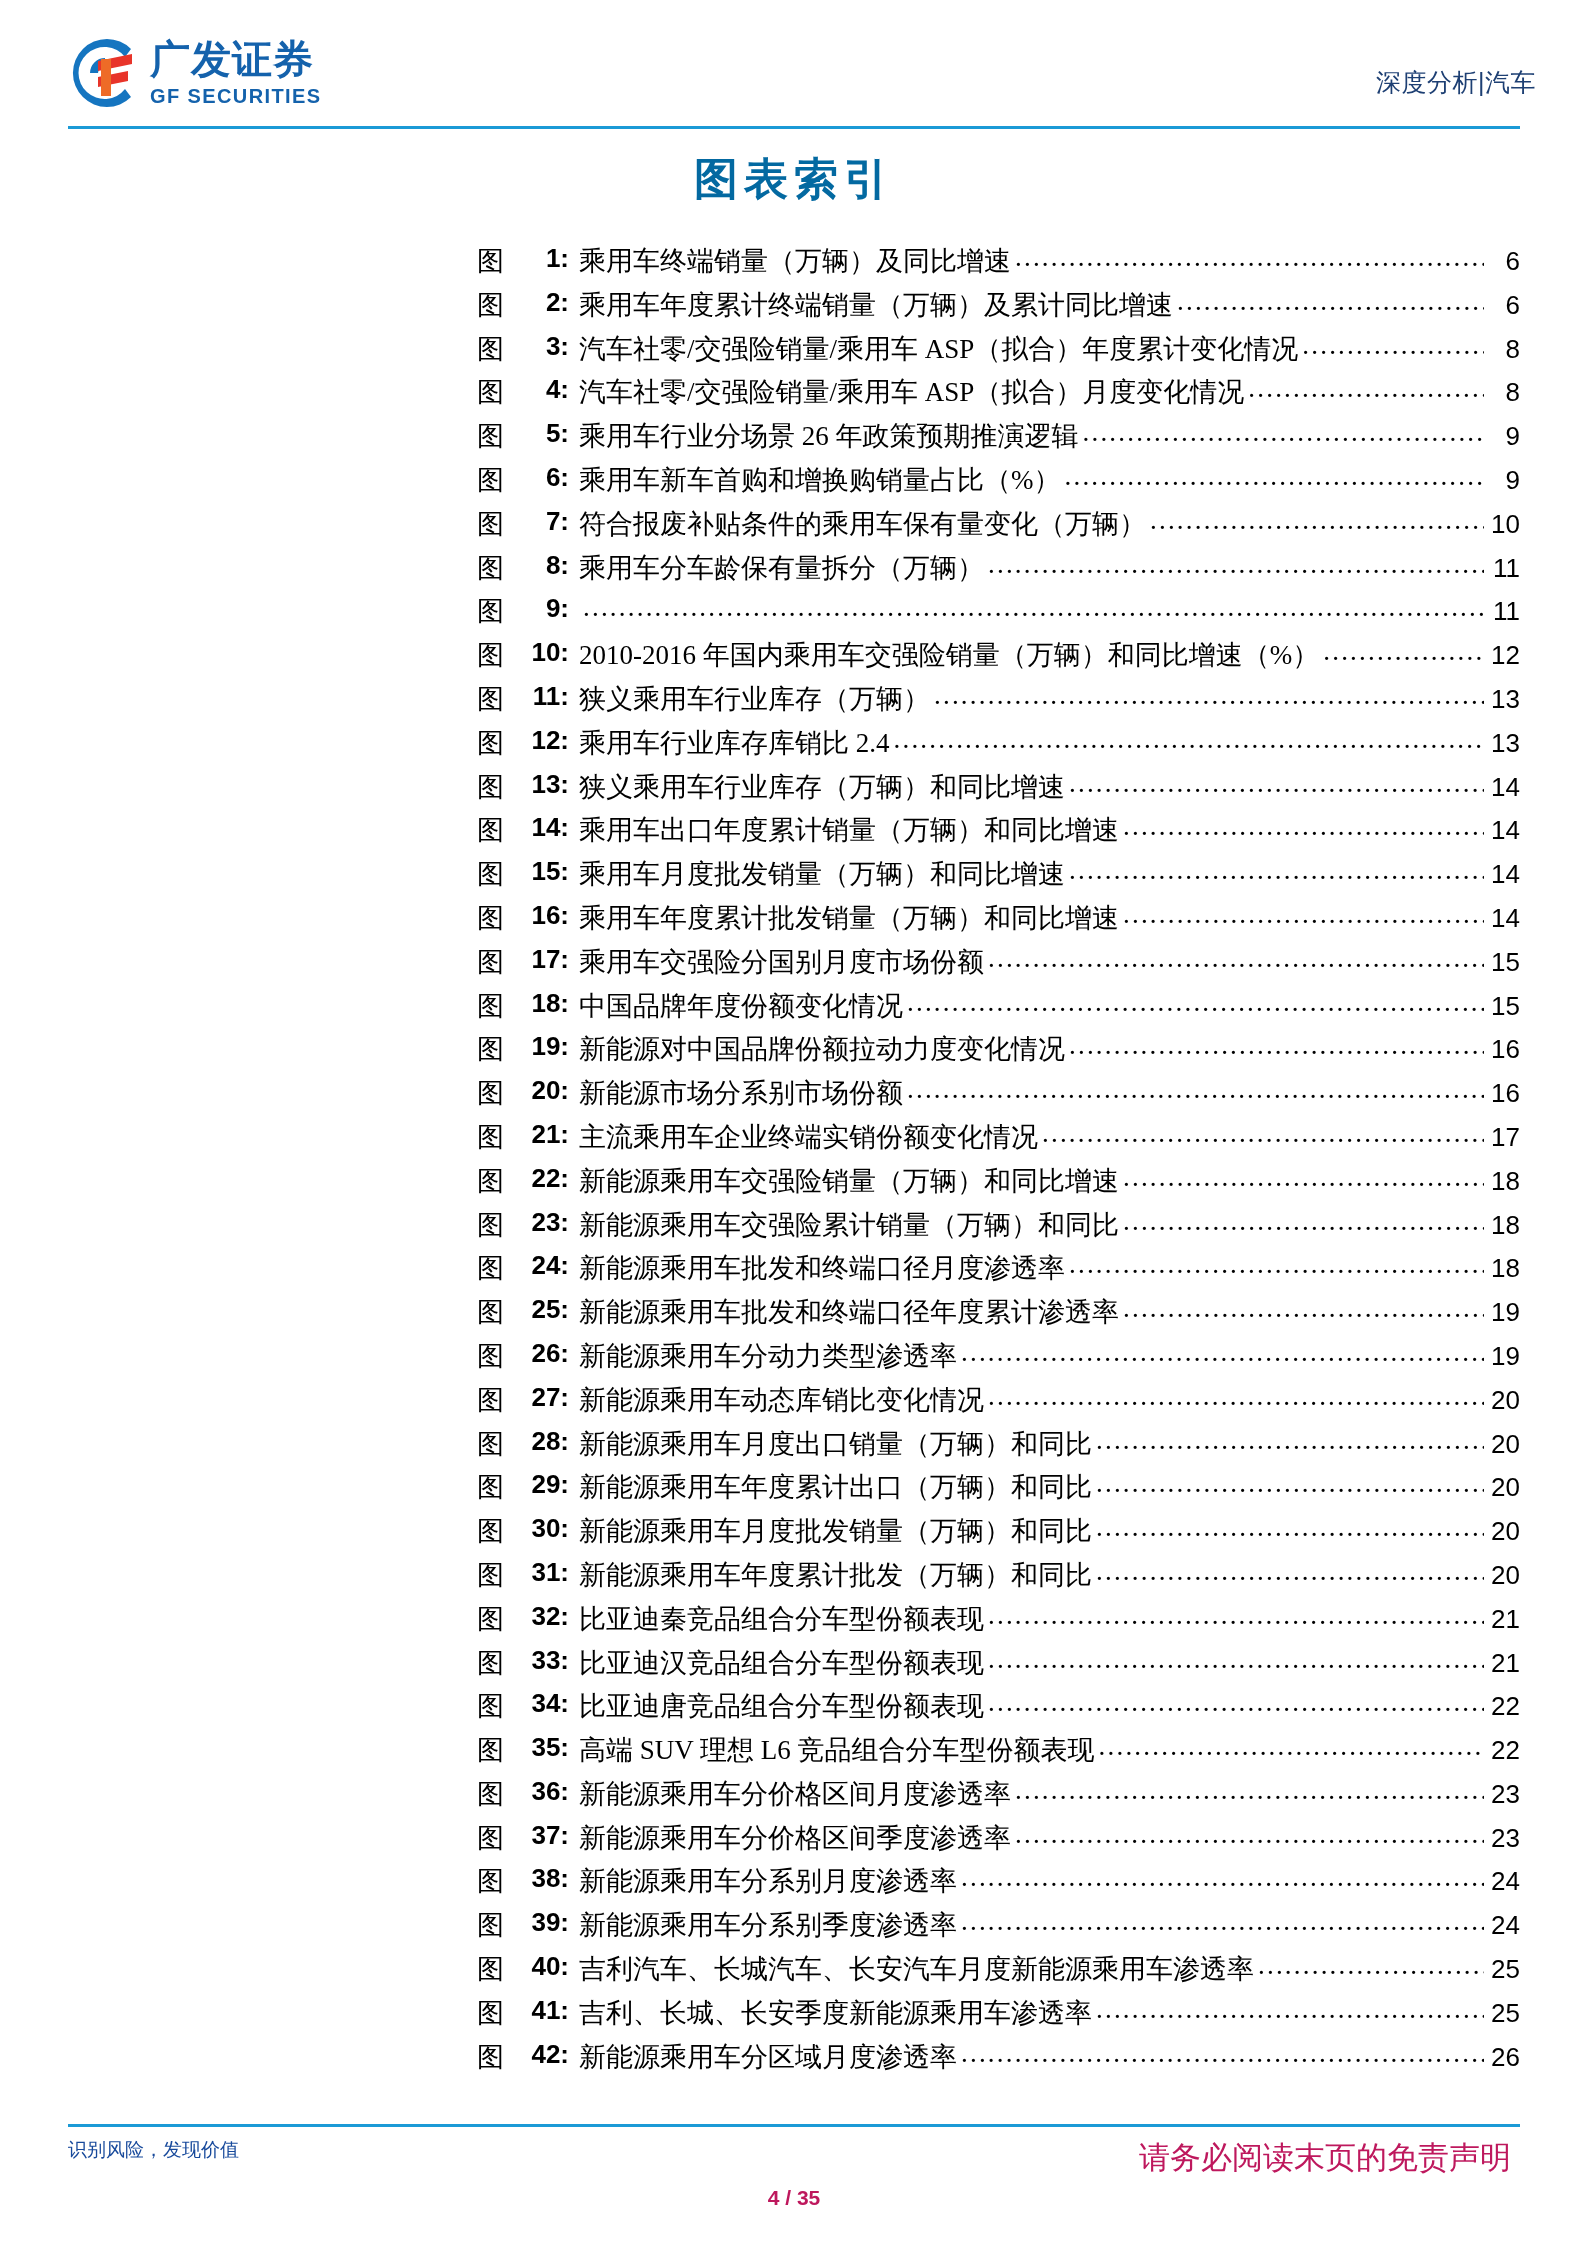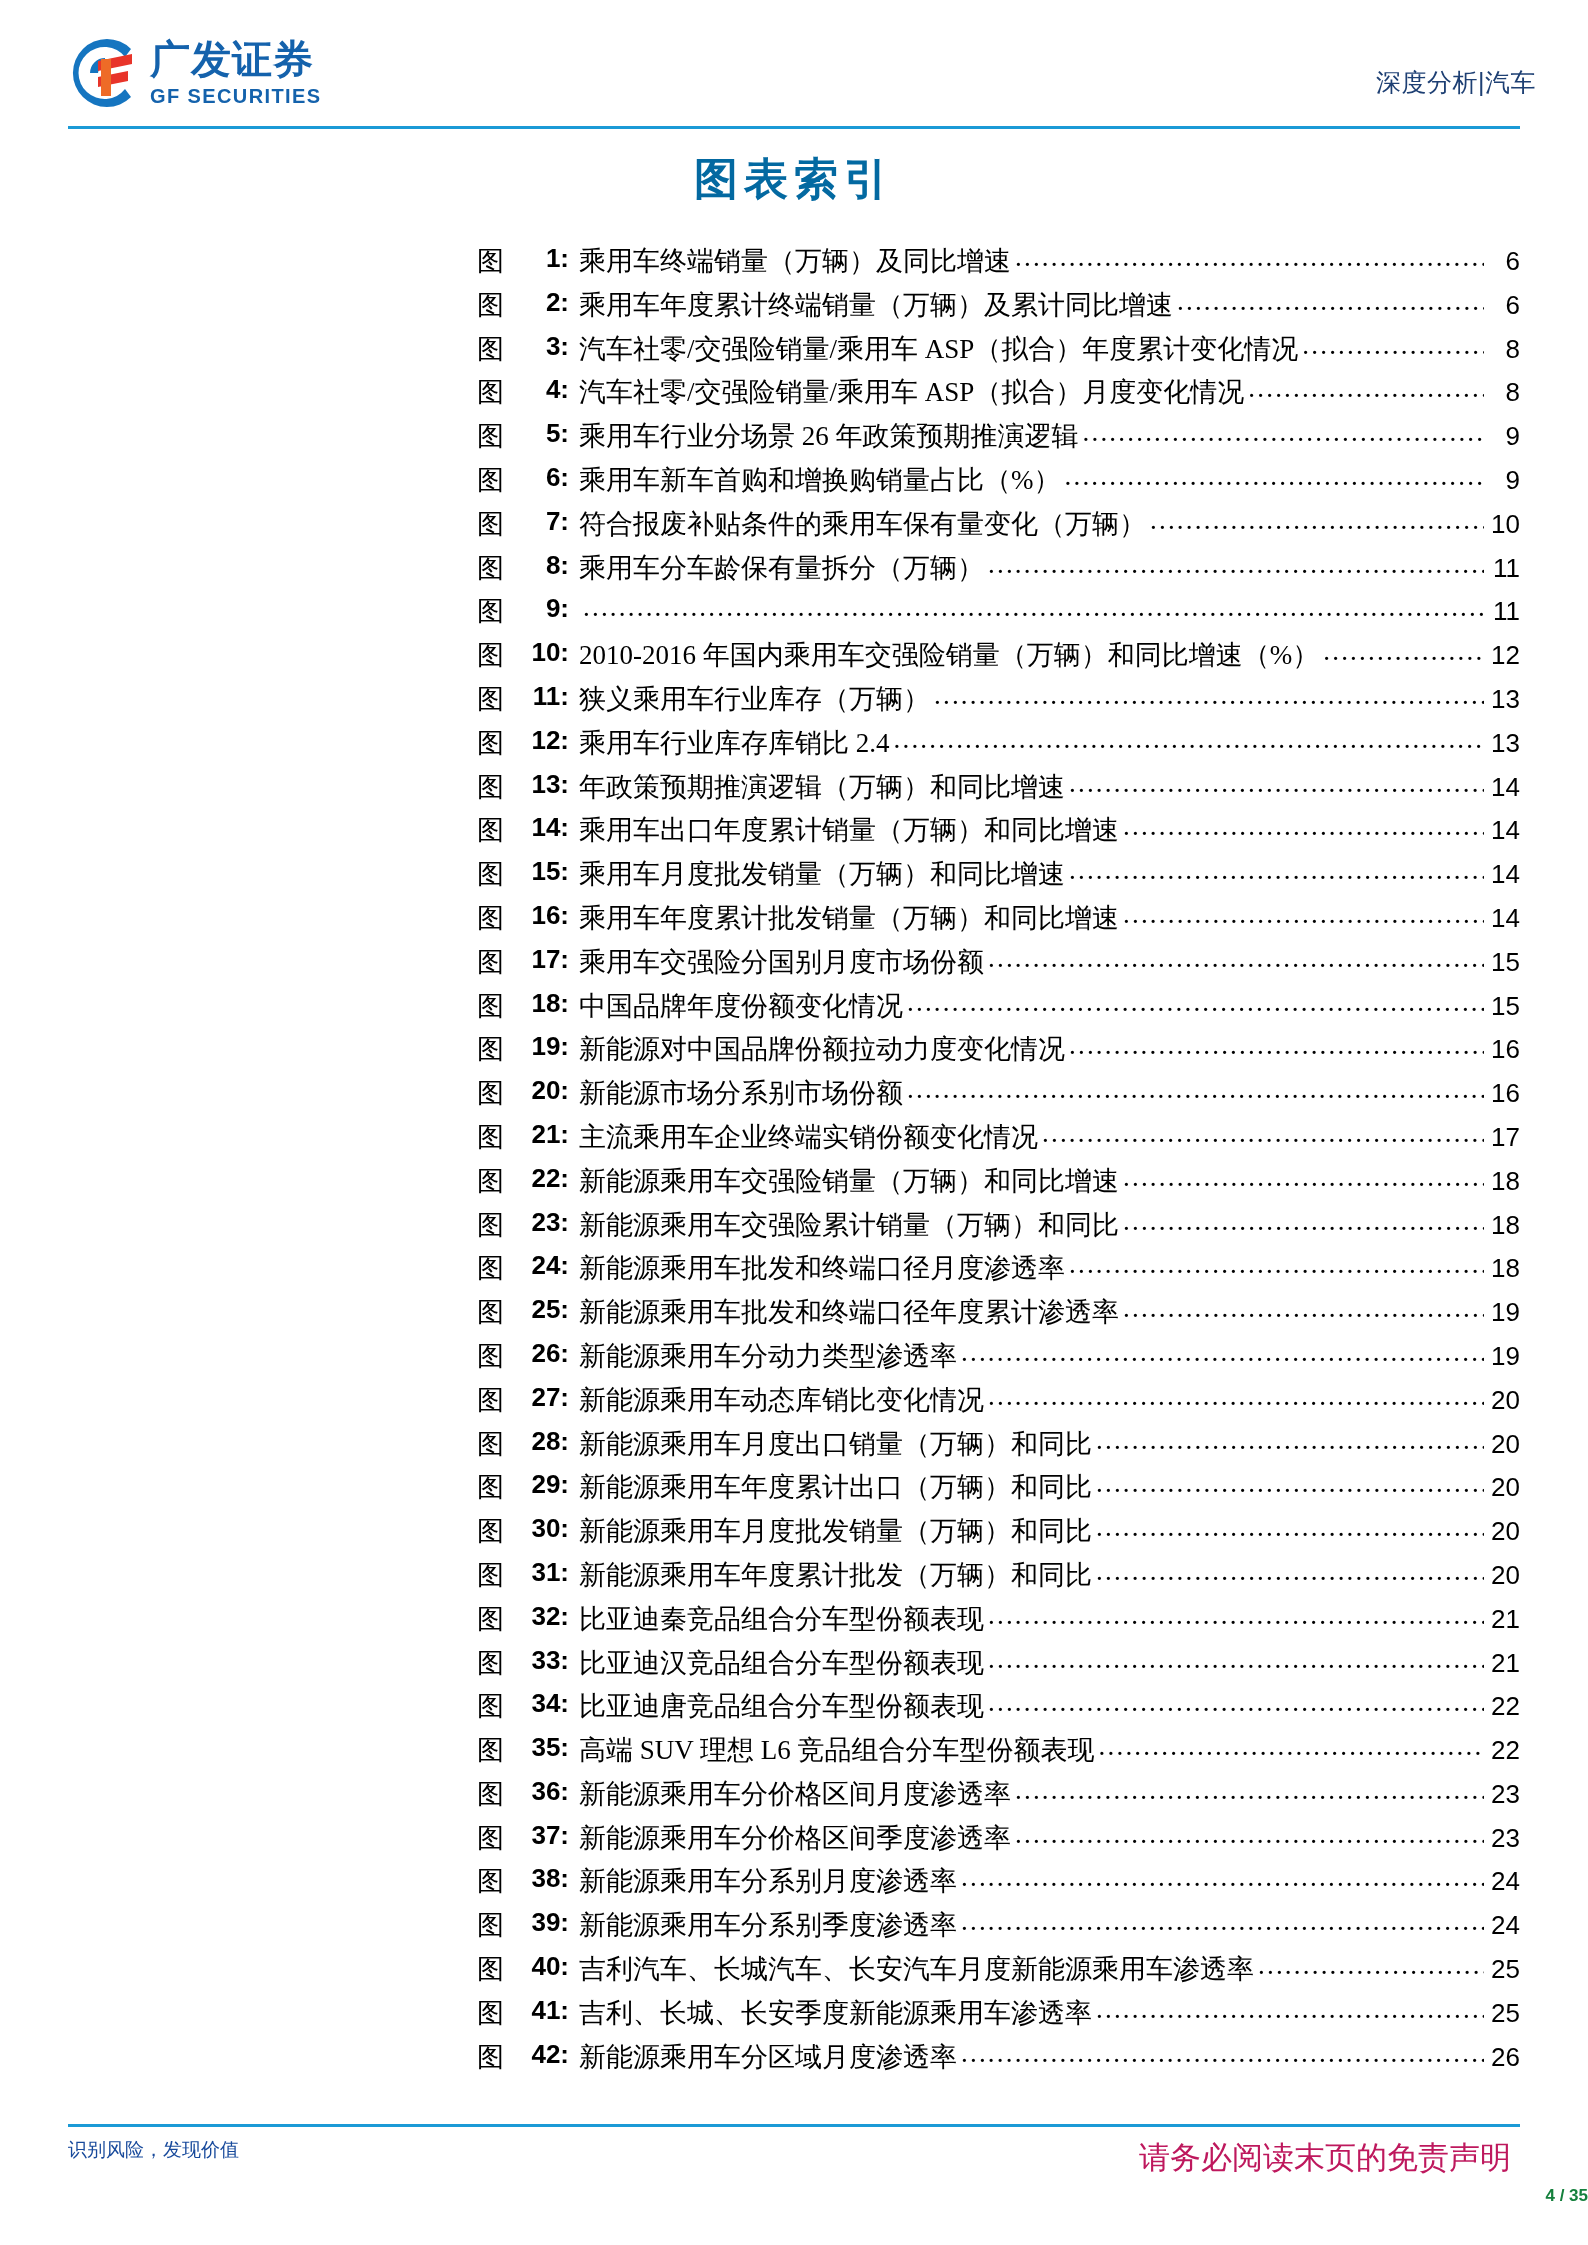--- a/index.html
+++ b/index.html
@@ -178,25 +178,25 @@
     font-family: "Liberation Sans", sans-serif;
     font-size: 31px;
     color: #be185d;
     white-space: nowrap;
   }
   .footer-center {
     position: absolute;
     left: 0;
     top: 2186px;
     width: 1588px;
-    text-align: right;
-    font-family: "Liberation Sans", sans-serif;
-    font-size: 17px;
+    text-align: center;
+    font-family: "Liberation Sans", sans-serif;
+    font-size: 21px;
     font-weight: 700;
-    color: #15803d;
+    color: #be185d;
   }
 </style>
 </head>
 <body>
 
 <div class="page">
 
   <div class="header">
 
     <div class="logo-wrap">
@@ -327,21 +327,21 @@
         </span>
         <span class="toc-label">乘用车行业库存库销比 2.4</span>
         <span class="toc-leader">............................................................................................................................................</span>
         <span class="toc-page">13</span>
       </div>
       <div class="toc-row">
         <span class="toc-num">
           <span class="toc-num-fig">图</span>
           <span class="toc-num-idx">13:</span>
         </span>
-        <span class="toc-label">年政策预期推演逻辑（万辆）和同比增速</span>
+        <span class="toc-label">狭义乘用车行业库存（万辆）和同比增速</span>
         <span class="toc-leader">............................................................................................................................................</span>
         <span class="toc-page">14</span>
       </div>
       <div class="toc-row">
         <span class="toc-num">
           <span class="toc-num-fig">图</span>
           <span class="toc-num-idx">14:</span>
         </span>
         <span class="toc-label">乘用车出口年度累计销量（万辆）和同比增速</span>
         <span class="toc-leader">............................................................................................................................................</span>

